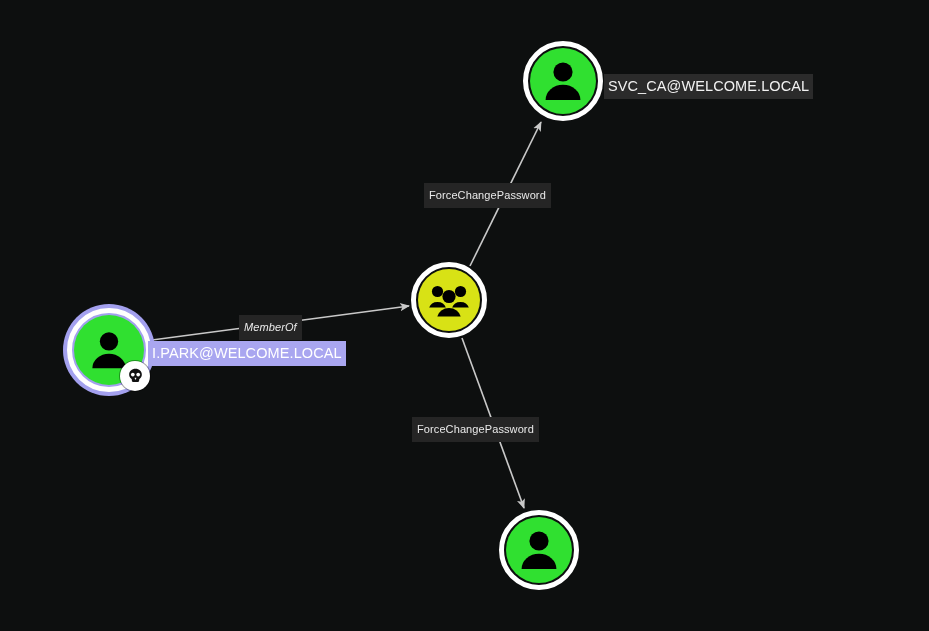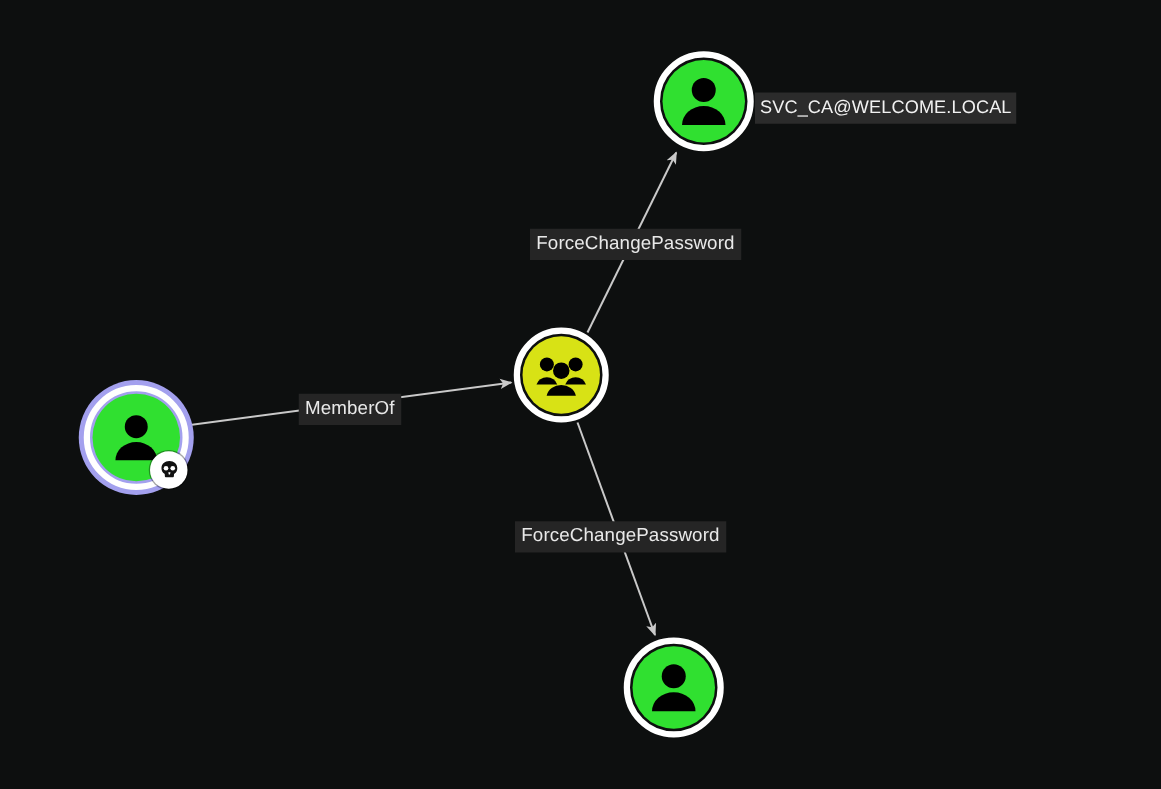--- a/index.html
+++ b/index.html
@@ -108,21 +108,21 @@
   }
   .node-label.highlight {
     background: #a9a6f0;
     color: #ffffff;
   }
 
   
   .edge-label {
     position: absolute;
     white-space: nowrap;
-    font-size: 15px;
+    font-size: 11px;
     line-height: 20px;
     color: #e9e9e9;
     background: #252525;
     padding: 2px 5px 3px 5px;
     letter-spacing: 0.1px;
   }
 </style>
 </head>
 <body>
 
@@ -188,30 +188,31 @@
   </div>
 
   <div class="node-badge" style="left:120px; top:361px; width:30px; height:30px;">
     <svg width="19" height="19" viewBox="0 0 24 24" xmlns="http://www.w3.org/2000/svg">
       <path d="M12 2.2c-4.6 0-8 3.1-8 7.3 0 2.5 1.2 4.3 2.7 5.4 .5 .4 .7 .8 .7 1.4v1.1c0 .8 .6 1.4 1.4 1.4h6.4c.8 0 1.4-.6 1.4-1.4v-1.1c0-.6 .2-1 .7-1.4 1.5-1.1 2.7-2.9 2.7-5.4 0-4.2-3.4-7.3-8-7.3z" fill="#111111"></path>
       <circle cx="8.6" cy="9.6" r="2.35" fill="#ffffff"></circle>
       <circle cx="15.4" cy="9.6" r="2.35" fill="#ffffff"></circle>
       <path d="M10.9 13.6h2.2l-.5 2.2h-1.2z" fill="#ffffff"></path>
     </svg>
   </div>
+  <div class="node-label highlight" style="left:148px; top:341px;">I.PARK@WELCOME.LOCAL</div>
 
   <div class="node plain" style="left:499px; top:510px; width:80px; height:80px;">
     <div class="ring"></div>
     <div class="fill" style="background:#30e030;">
       <svg class="glyph" width="46" height="46" viewBox="0 0 46 46" xmlns="http://www.w3.org/2000/svg">
         <circle cx="23" cy="14" r="9.6" fill="#000000"></circle>
         <path d="M5.6 42 A17.4 15.2 0 0 1 40.4 42 Z" fill="#000000"></path>
       </svg>
     </div>
   </div>
 
-  <div class="edge-label" style="left:239px; top:315px;">MemberOf</div>
+  <div class="edge-label" style="left:239px; top:315px;font-style:italic;">MemberOf</div>
 
   <div class="edge-label" style="left:424px; top:183px;">ForceChangePassword</div>
 
   <div class="edge-label" style="left:412px; top:417px;">ForceChangePassword</div>
 
 </div>
 
 </body></html>

